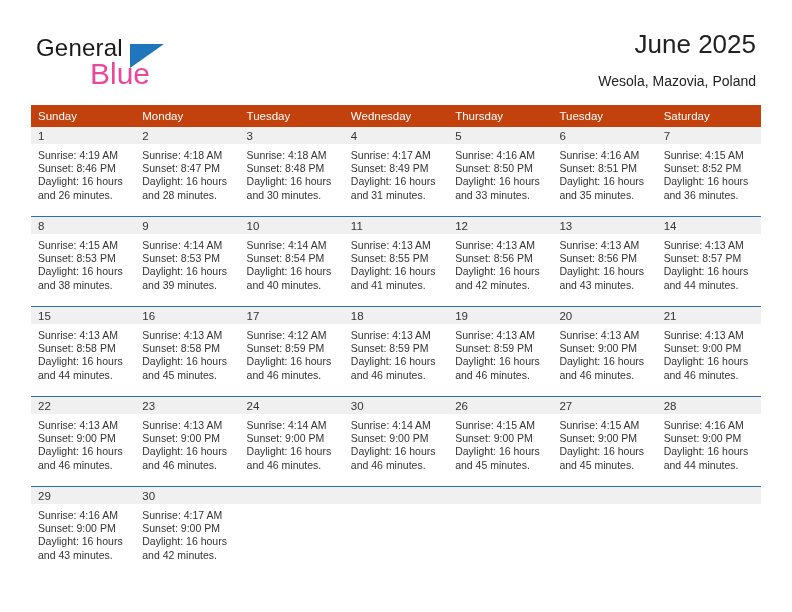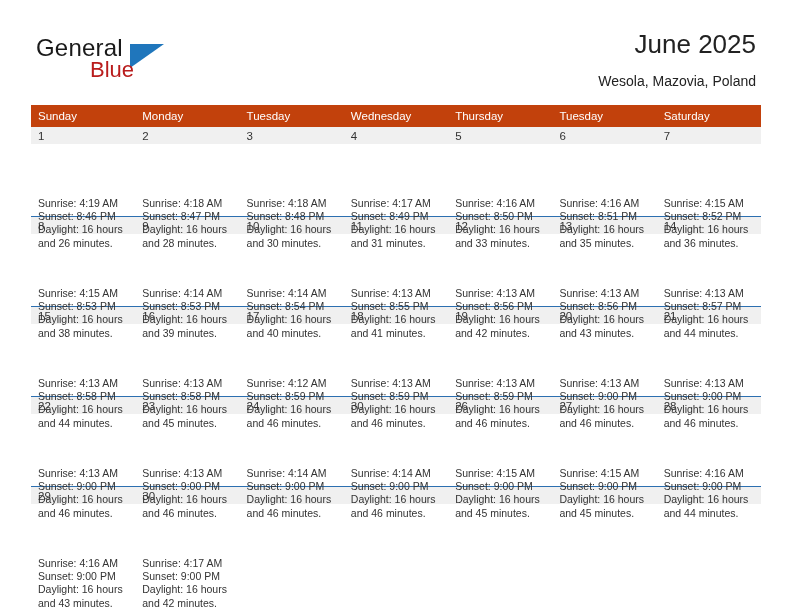--- a/index.html
+++ b/index.html
@@ -46,22 +46,22 @@
     top: 0;
     font-size: 24px;
     letter-spacing: 0.2px;
     color: #1a1a1a;
     font-family: "Liberation Sans", sans-serif;
   }
   .brand-blue {
     position: absolute;
     left: 54px;
     top: 23px;
-    font-size: 22px;
-    color: #b91c1c;
+    font-size: 30px;
+    color: #ec4899;
     font-family: "Liberation Sans", sans-serif;
     text-align: right;
   }
   .brand-flag {
     position: absolute;
     left: 94px;
     top: 10px;
     width: 0;
     height: 0;
     border-left: 34px solid #1f76bc;
@@ -142,21 +142,20 @@
   }
   .daycell.empty .daynum-band {
     color: transparent;
   }
 
   .dayinfo {
     padding: 5px 6px 0 7px;
     font-size: 10.5px;
     line-height: 13.2px;
     color: #333333;
-    margin-top: 48px;
   }
   .dayinfo div {
     white-space: nowrap;
   }
   .dayinfo .daylight-line {
     white-space: normal;
   }
 </style>
 </head>
 <body>

